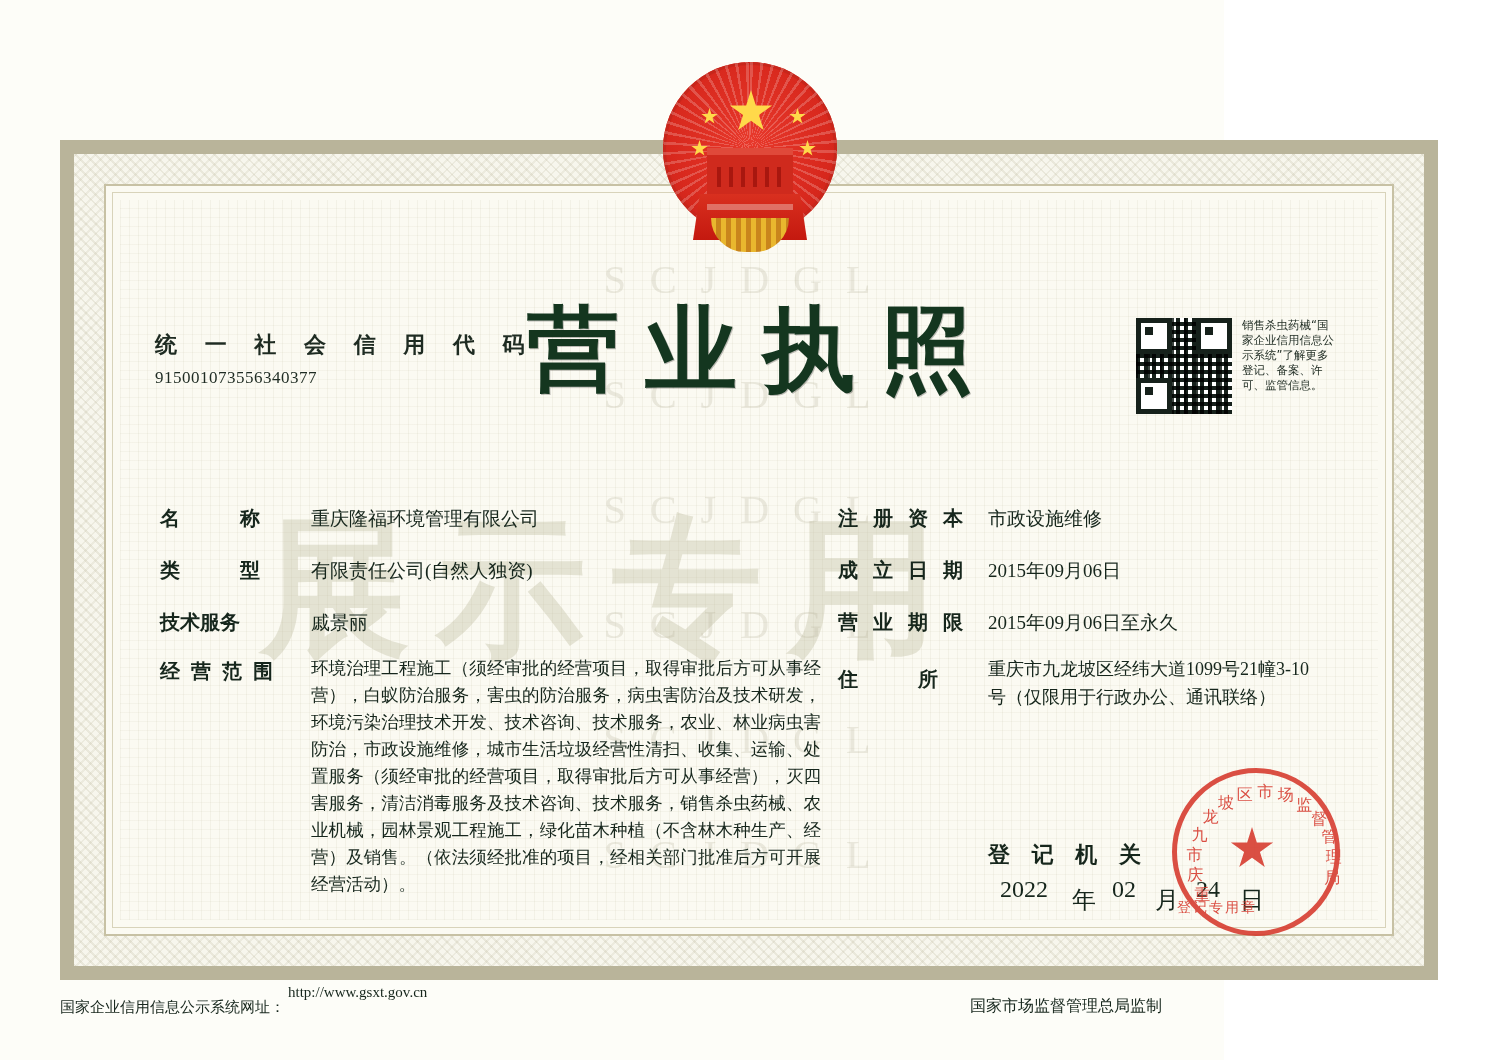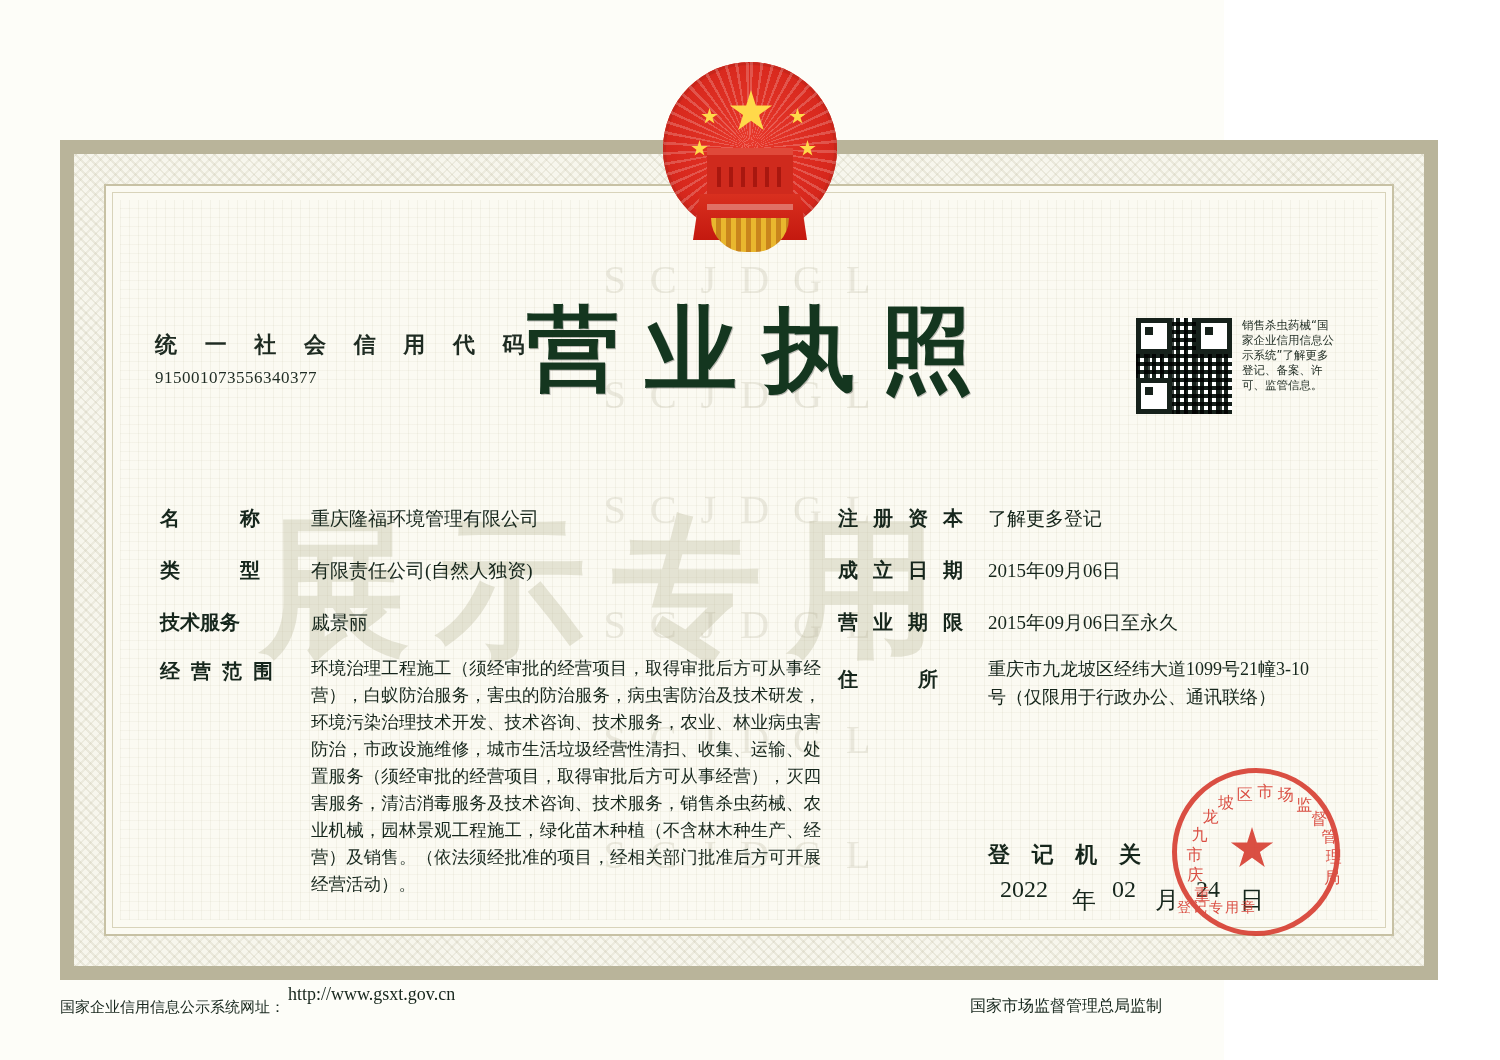--- a/index.html
+++ b/index.html
@@ -347,21 +347,21 @@
     position: absolute;
     left: 60px; top: 998px;
     font-family: "DejaVu Sans", sans-serif;
     font-size: 15px;
     color: #16261c;
   }
   .footer-url {
     position: absolute;
     left: 288px; top: 984px;
     font-family: "Liberation Serif", serif;
-    font-size: 18px;
+    font-size: 15px;
     color: #16261c;
     text-decoration: none;
   }
   .footer-right {
     position: absolute;
     right: 62px; top: 996px;
     font-family: "DejaVu Sans", sans-serif;
     font-size: 16px;
     color: #16261c;
   }
@@ -427,21 +427,21 @@
   <div class="field-label" style="left:160px; top:557px; letter-spacing:0;">类　　　型</div>
   <div class="field-value" style="left:311px; top:557px;">有限责任公司(自然人独资)</div>
 
   <div class="field-label label-4" style="left:160px; top:609px;">技术服务</div>
   <div class="field-value" style="left:311px; top:609px;">戚景丽</div>
 
   <div class="field-label" style="left:160px; top:658px; letter-spacing:2px;">经 营 范 围</div>
   <div class="scope-value">环境治理工程施工（须经审批的经营项目，取得审批后方可从事经营），白蚁防治服务，害虫的防治服务，病虫害防治及技术研发，环境污染治理技术开发、技术咨询、技术服务，农业、林业病虫害防治，市政设施维修，城市生活垃圾经营性清扫、收集、运输、处置服务（须经审批的经营项目，取得审批后方可从事经营），灭四害服务，清洁消毒服务及技术咨询、技术服务，销售杀虫药械、农业机械，园林景观工程施工，绿化苗木种植（不含林木种生产、经营）及销售。（依法须经批准的项目，经相关部门批准后方可开展经营活动）。</div>
 
   <div class="field-label" style="left:838px; top:505px; letter-spacing:4px;">注 册 资 本</div>
-  <div class="field-value" style="left:988px; top:505px;">了解更多登记</div>
+  <div class="field-value" style="left:988px; top:505px;">市政设施维修</div>
 
   <div class="field-label" style="left:838px; top:557px; letter-spacing:4px;">成 立 日 期</div>
   <div class="field-value" style="left:988px; top:557px;">2015年09月06日</div>
 
   <div class="field-label" style="left:838px; top:609px; letter-spacing:4px;">营 业 期 限</div>
   <div class="field-value" style="left:988px; top:609px;">2015年09月06日至永久</div>
 
   <div class="field-label" style="left:838px; top:658px; letter-spacing:0;margin-top:8px;">住　　　所</div>
   <div class="addr-value">重庆市九龙坡区经纬大道1099号21幢3-10号（仅限用于行政办公、通讯联络）</div>
 

